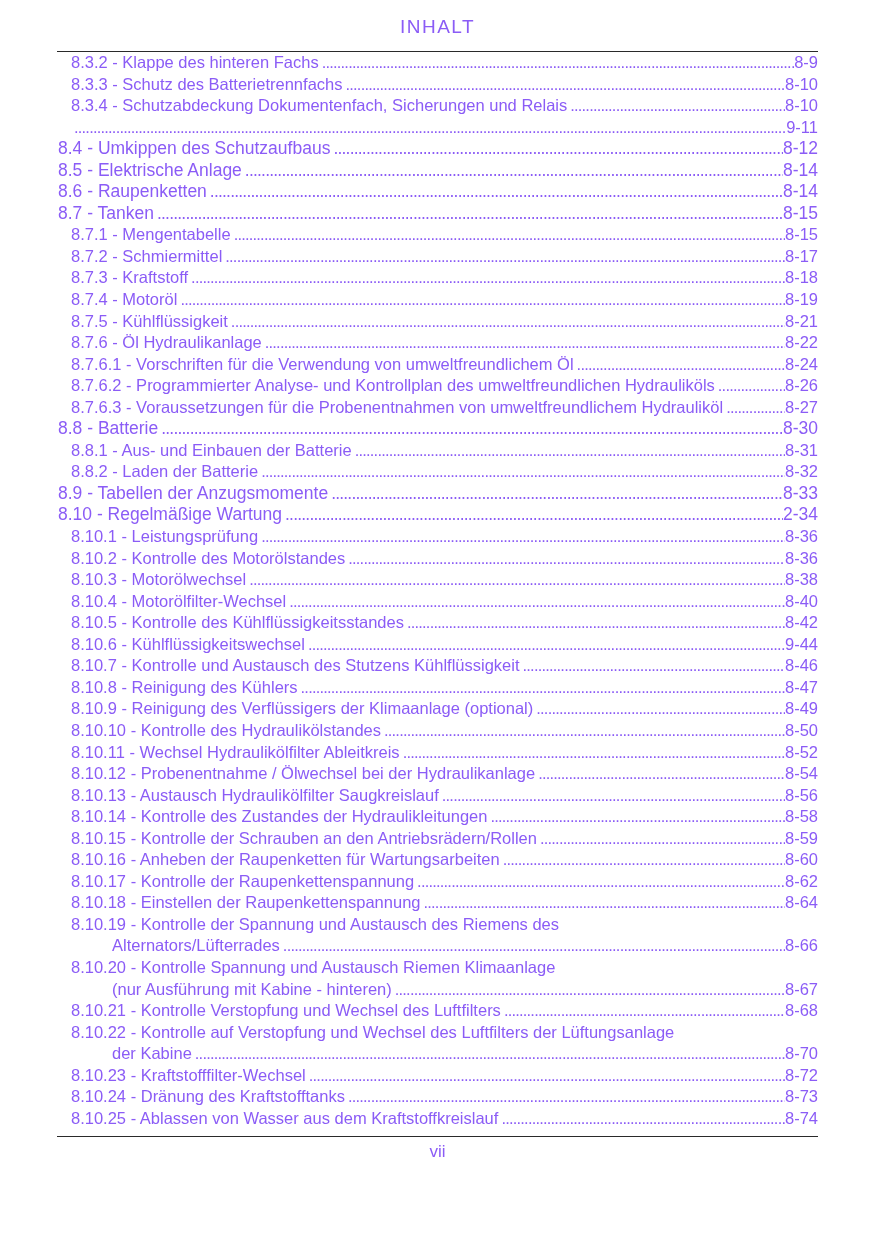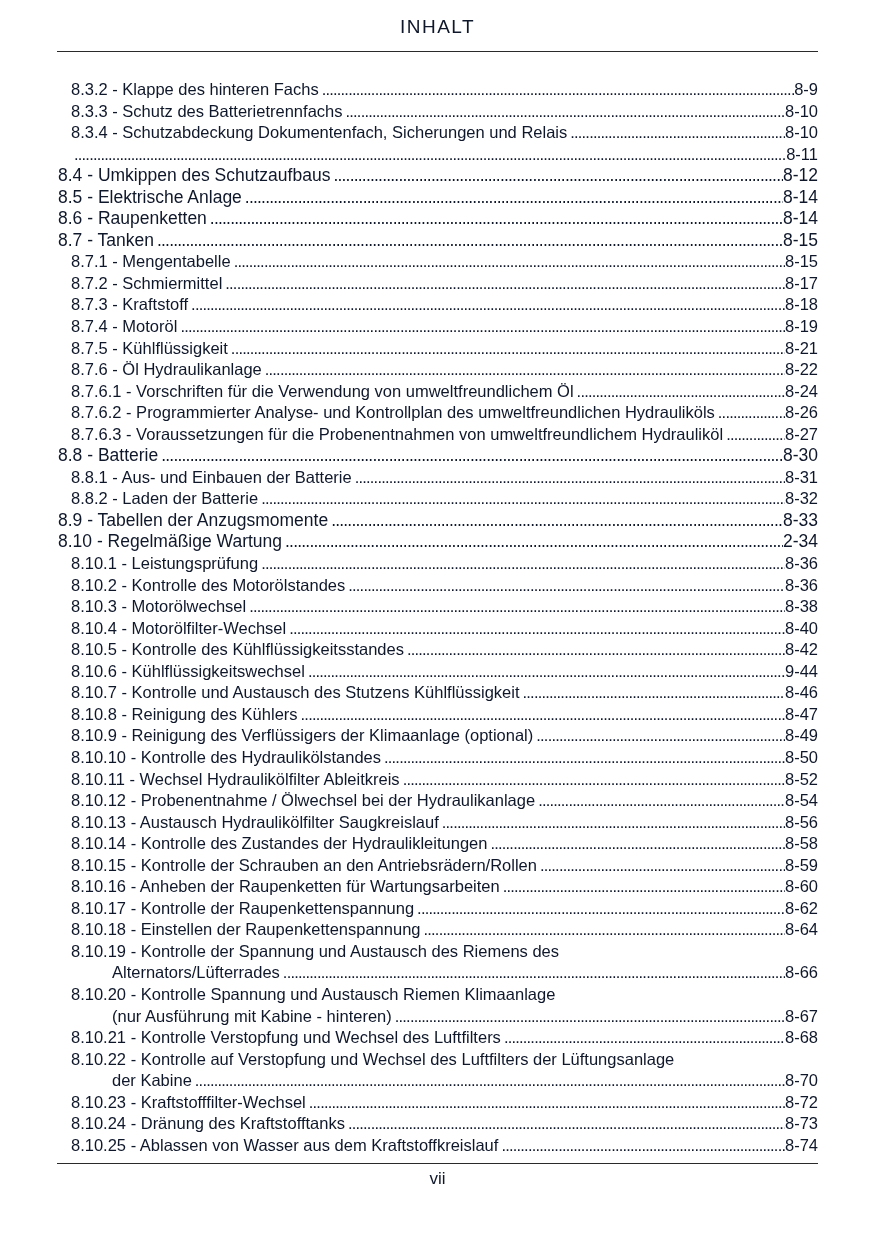--- a/index.html
+++ b/index.html
@@ -6,39 +6,39 @@
     margin: 0;
     padding: 0;
     background: #ffffff;
   }
   .page {
     position: relative;
     width: 875px;
     height: 1241px;
     box-sizing: border-box;
     background: #ffffff;
-    color: #0f172a;
+    color: #8b5cf6;
     font-family: "Liberation Sans", sans-serif;
     padding: 14px 57px 0 57px;
     overflow: hidden;
   }
   .header-title {
     text-align: center;
     font-size: 19px;
     letter-spacing: 1.5px;
     line-height: 26px;
   }
   .rule {
     border: none;
     border-top: 1.7px solid #2a2a2a;
     margin: 0;
   }
   .header-rule { margin-top: 11px; }
   .toc {
-    margin-top: 27px;
+    margin-top: 0;
   }
   .toc-entry {
     font-size: 16.5px;
   }
   .toc-entry.lvl1 {
     font-size: 17.5px;
   }
   .toc-line {
     display: flex;
     align-items: baseline;
@@ -106,21 +106,21 @@
     <div class="toc-line first">
       <span class="toc-label">8.3.4 - Schutzabdeckung Dokumentenfach, Sicherungen und Relais</span>
       <span class="dots"></span>
       <span class="toc-page">8-10</span>
     </div>
 
   </div>
       <div class="toc-entry lvl2">
     <div class="toc-line first">
       <span class="dots"></span>
-      <span class="toc-page">8-11</span>
+      <span class="toc-page">9-11</span>
     </div>
 
   </div>
       <div class="toc-entry lvl1">
     <div class="toc-line first">
       <span class="toc-label">8.4 - Umkippen des Schutzaufbaus</span>
       <span class="dots"></span>
       <span class="toc-page">8-12</span>
     </div>
 

